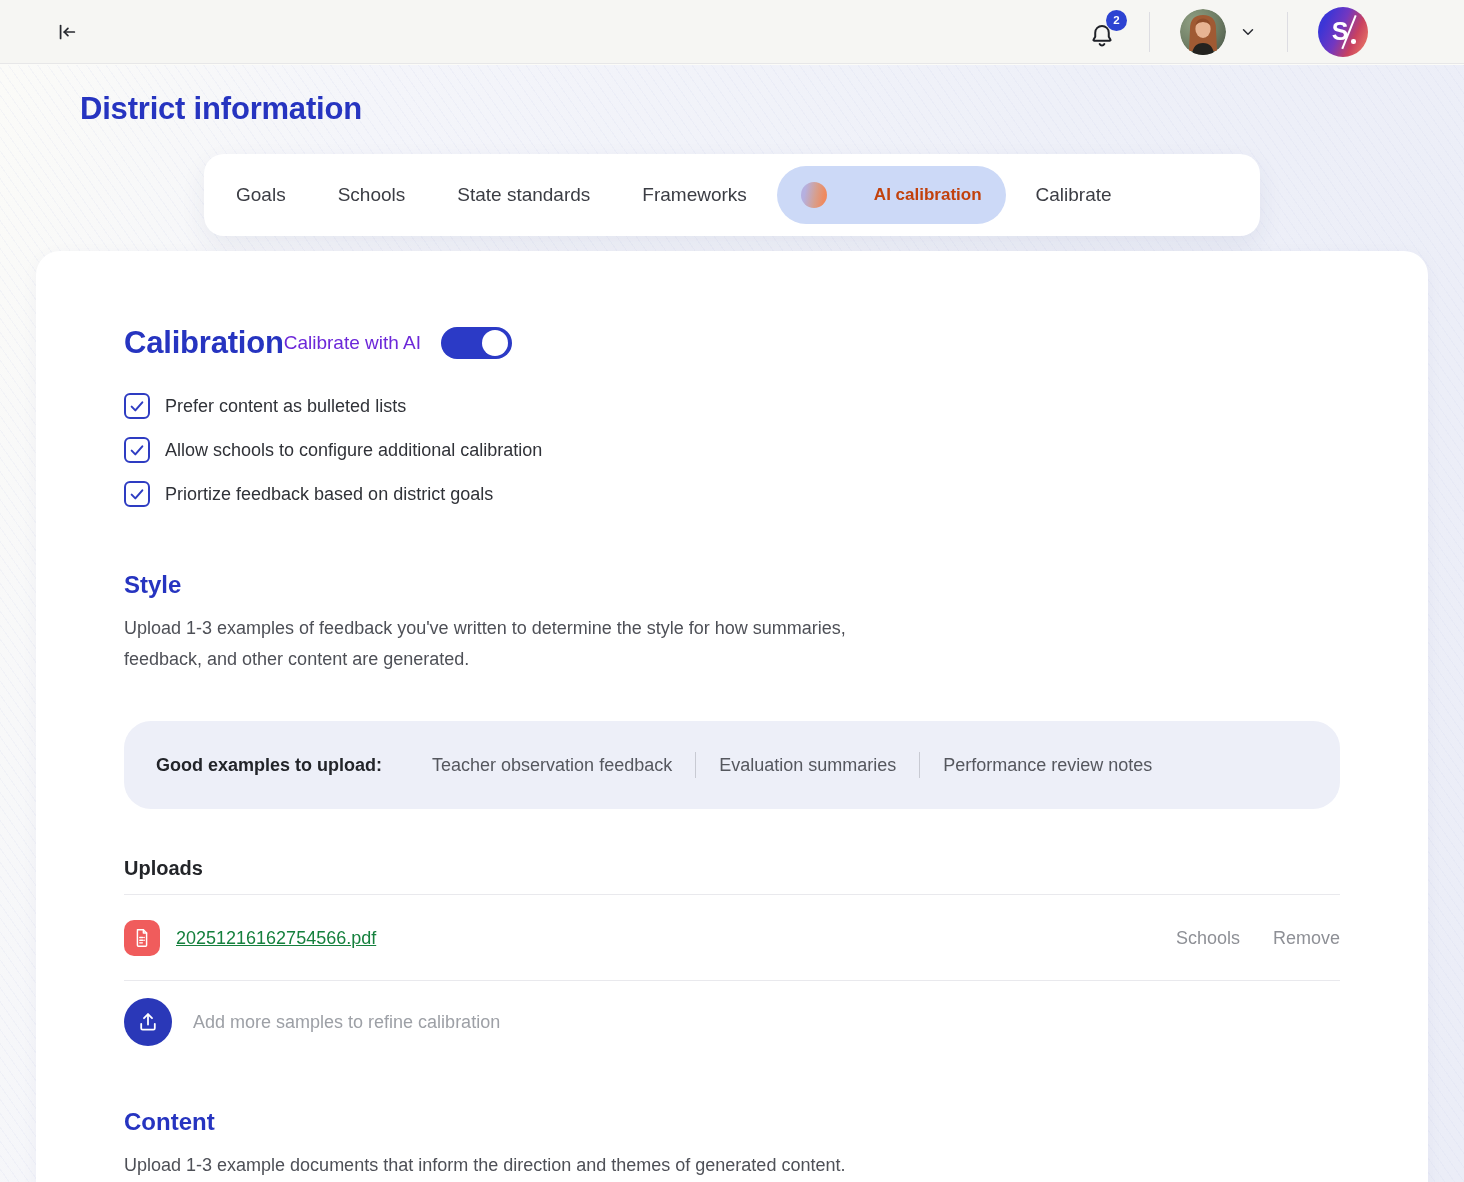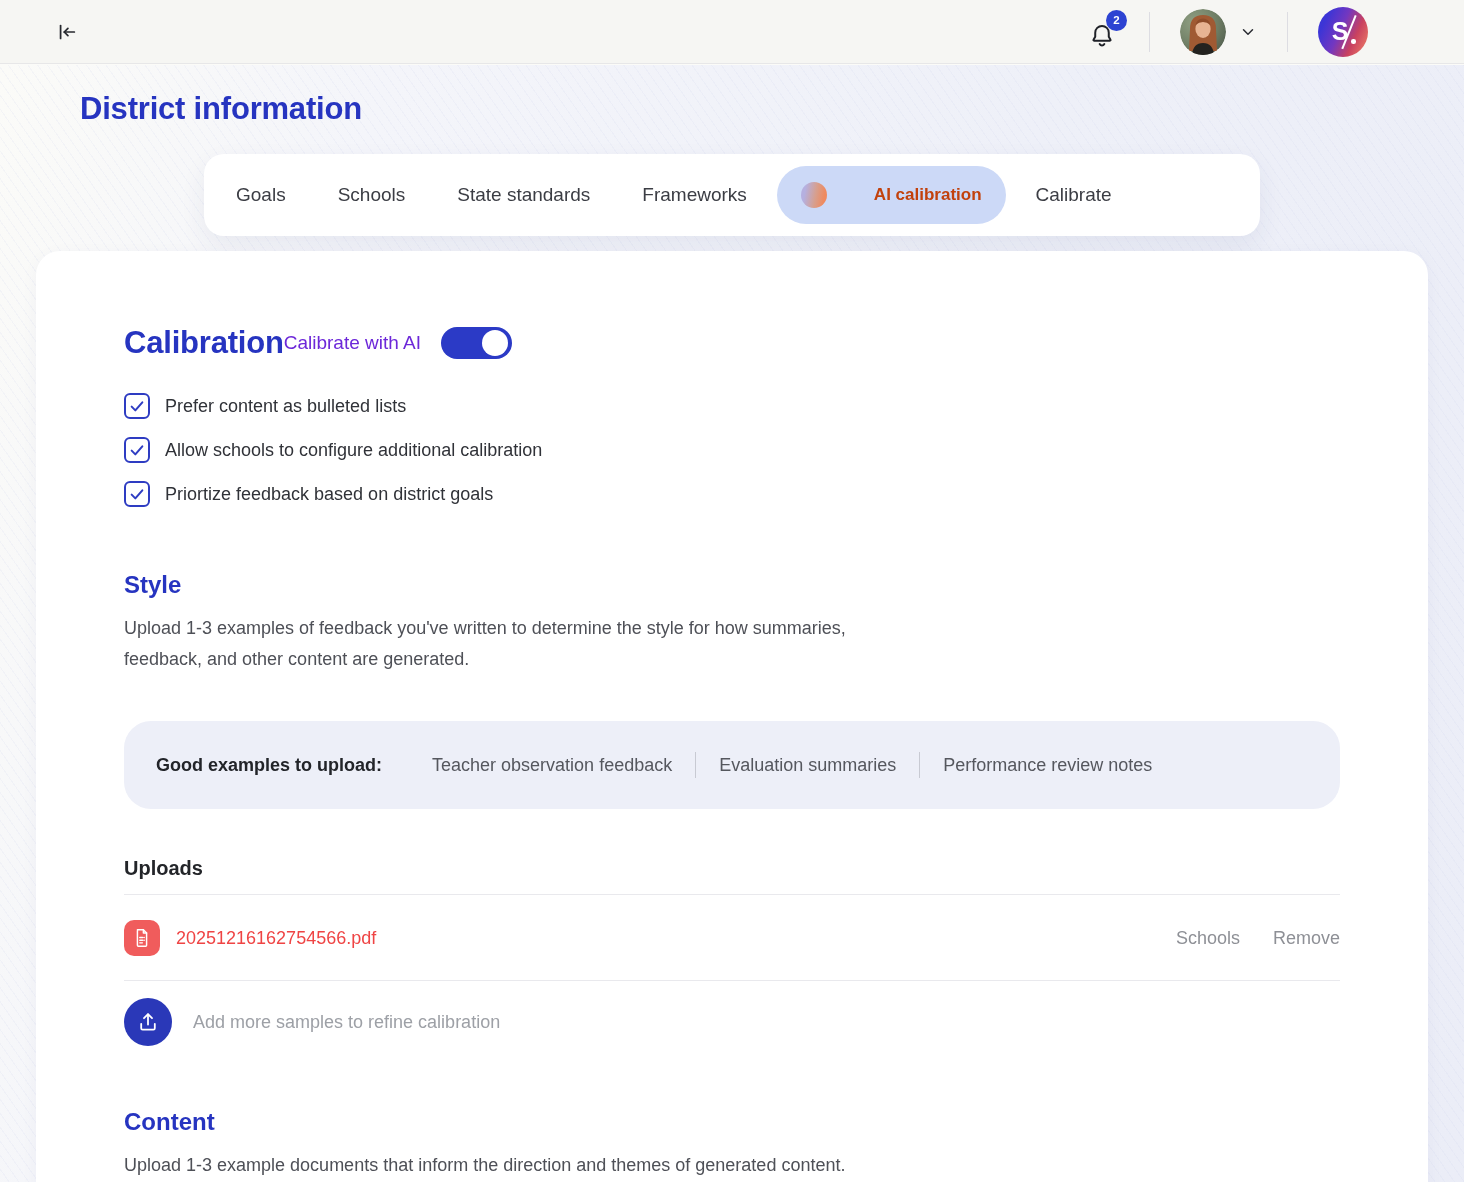--- a/index.html
+++ b/index.html
@@ -80,21 +80,21 @@
   .ex-label { font-size:18px; font-weight:700; color:#222429; margin-right:50px; }
   .ex-item { font-size:18px; color:#55575e; }
   .ex-div { width:1px; height:26px; background:#c8cad3; margin:0 23px; }
 
   .h-sm { font-size:20px; font-weight:700; color:#232529; margin-top:48px; }
   .hline { height:1px; background:#e9e9ed; width:1216px; margin-top:14px; }
 
   .file-row { width:1216px; display:flex; align-items:center; padding:25px 0 24px 0; }
   .file-icon { width:36px; height:36px; border-radius:10px; background:#f05c5c;
     display:flex; align-items:center; justify-content:center; flex:0 0 auto; }
-  .file-name { font-size:18px; color:#ef4444; margin-left:16px; }
+  .file-name { font-size:18px; color:#15803d; margin-left:16px;text-decoration:underline; }
   .file-actions { margin-left:auto; display:flex; gap:33px; }
   .link-btn { background:none; border:none; cursor:pointer; font-family:inherit;
     font-size:18px; color:#8e9096; padding:0; }
 
   .add-row { display:flex; align-items:center; gap:21px; margin-top:17px; }
   .upload-circle { width:48px; height:48px; border-radius:50%; background:#2a38b8;
     border:none; cursor:pointer; display:flex; align-items:center; justify-content:center; }
   .add-label { font-size:18px; color:#9da0a6; }
 
   .content-h { margin-top:62px; }

